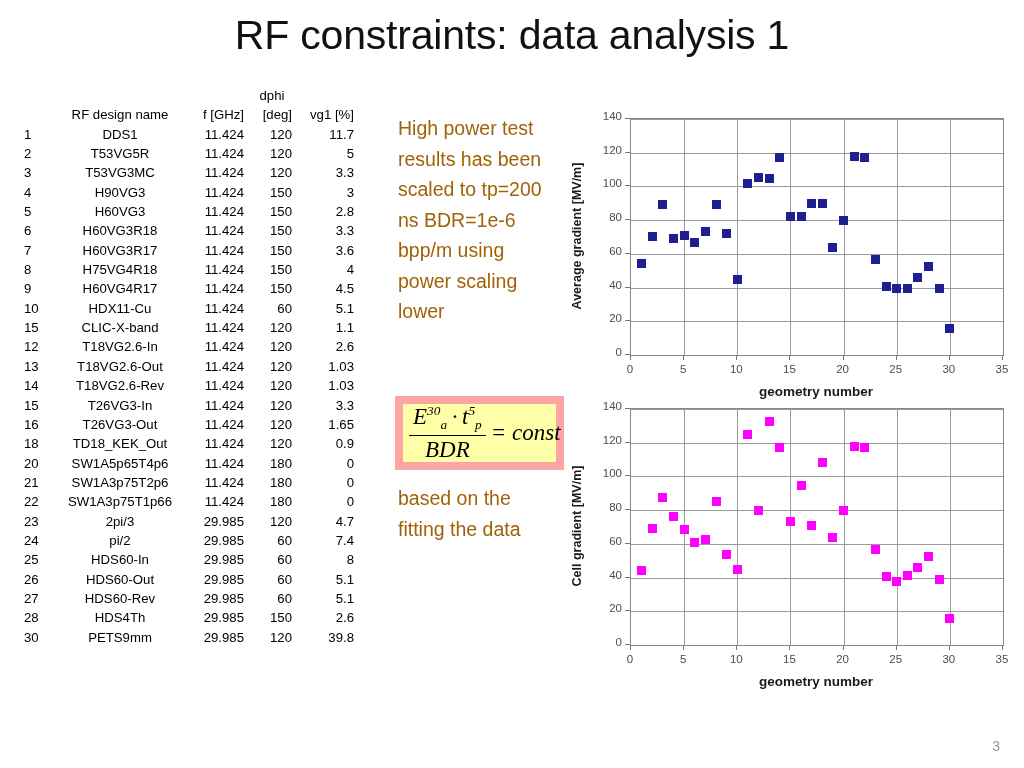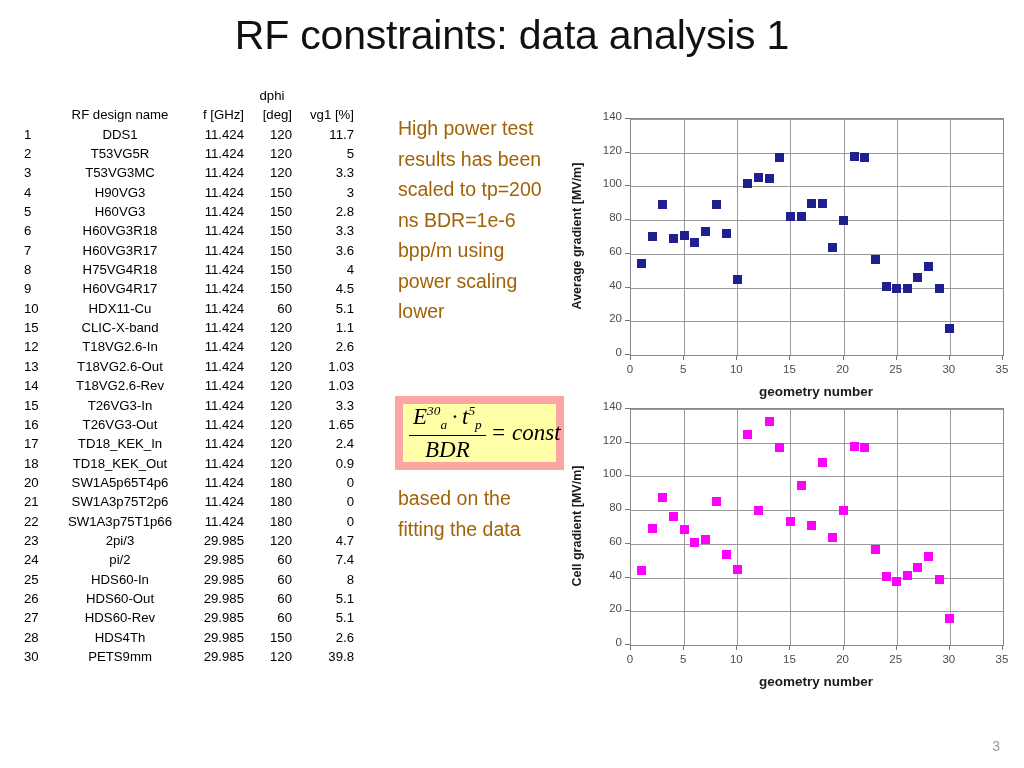--- a/index.html
+++ b/index.html
@@ -343,27 +343,20 @@
         <td class="c-f">11.424</td>
         <td class="c-dphi">120</td>
         <td class="c-vg1">3.3</td>
       </tr>
       <tr>
         <td class="c-idx">16</td>
         <td class="c-name">T26VG3-Out</td>
         <td class="c-f">11.424</td>
         <td class="c-dphi">120</td>
         <td class="c-vg1">1.65</td>
-      </tr>
-      <tr>
-        <td class="c-idx">17</td>
-        <td class="c-name">TD18_KEK_In</td>
-        <td class="c-f">11.424</td>
-        <td class="c-dphi">120</td>
-        <td class="c-vg1">2.4</td>
       </tr>
       <tr>
         <td class="c-idx">18</td>
         <td class="c-name">TD18_KEK_Out</td>
         <td class="c-f">11.424</td>
         <td class="c-dphi">120</td>
         <td class="c-vg1">0.9</td>
       </tr>
       <tr>
         <td class="c-idx">20</td>

